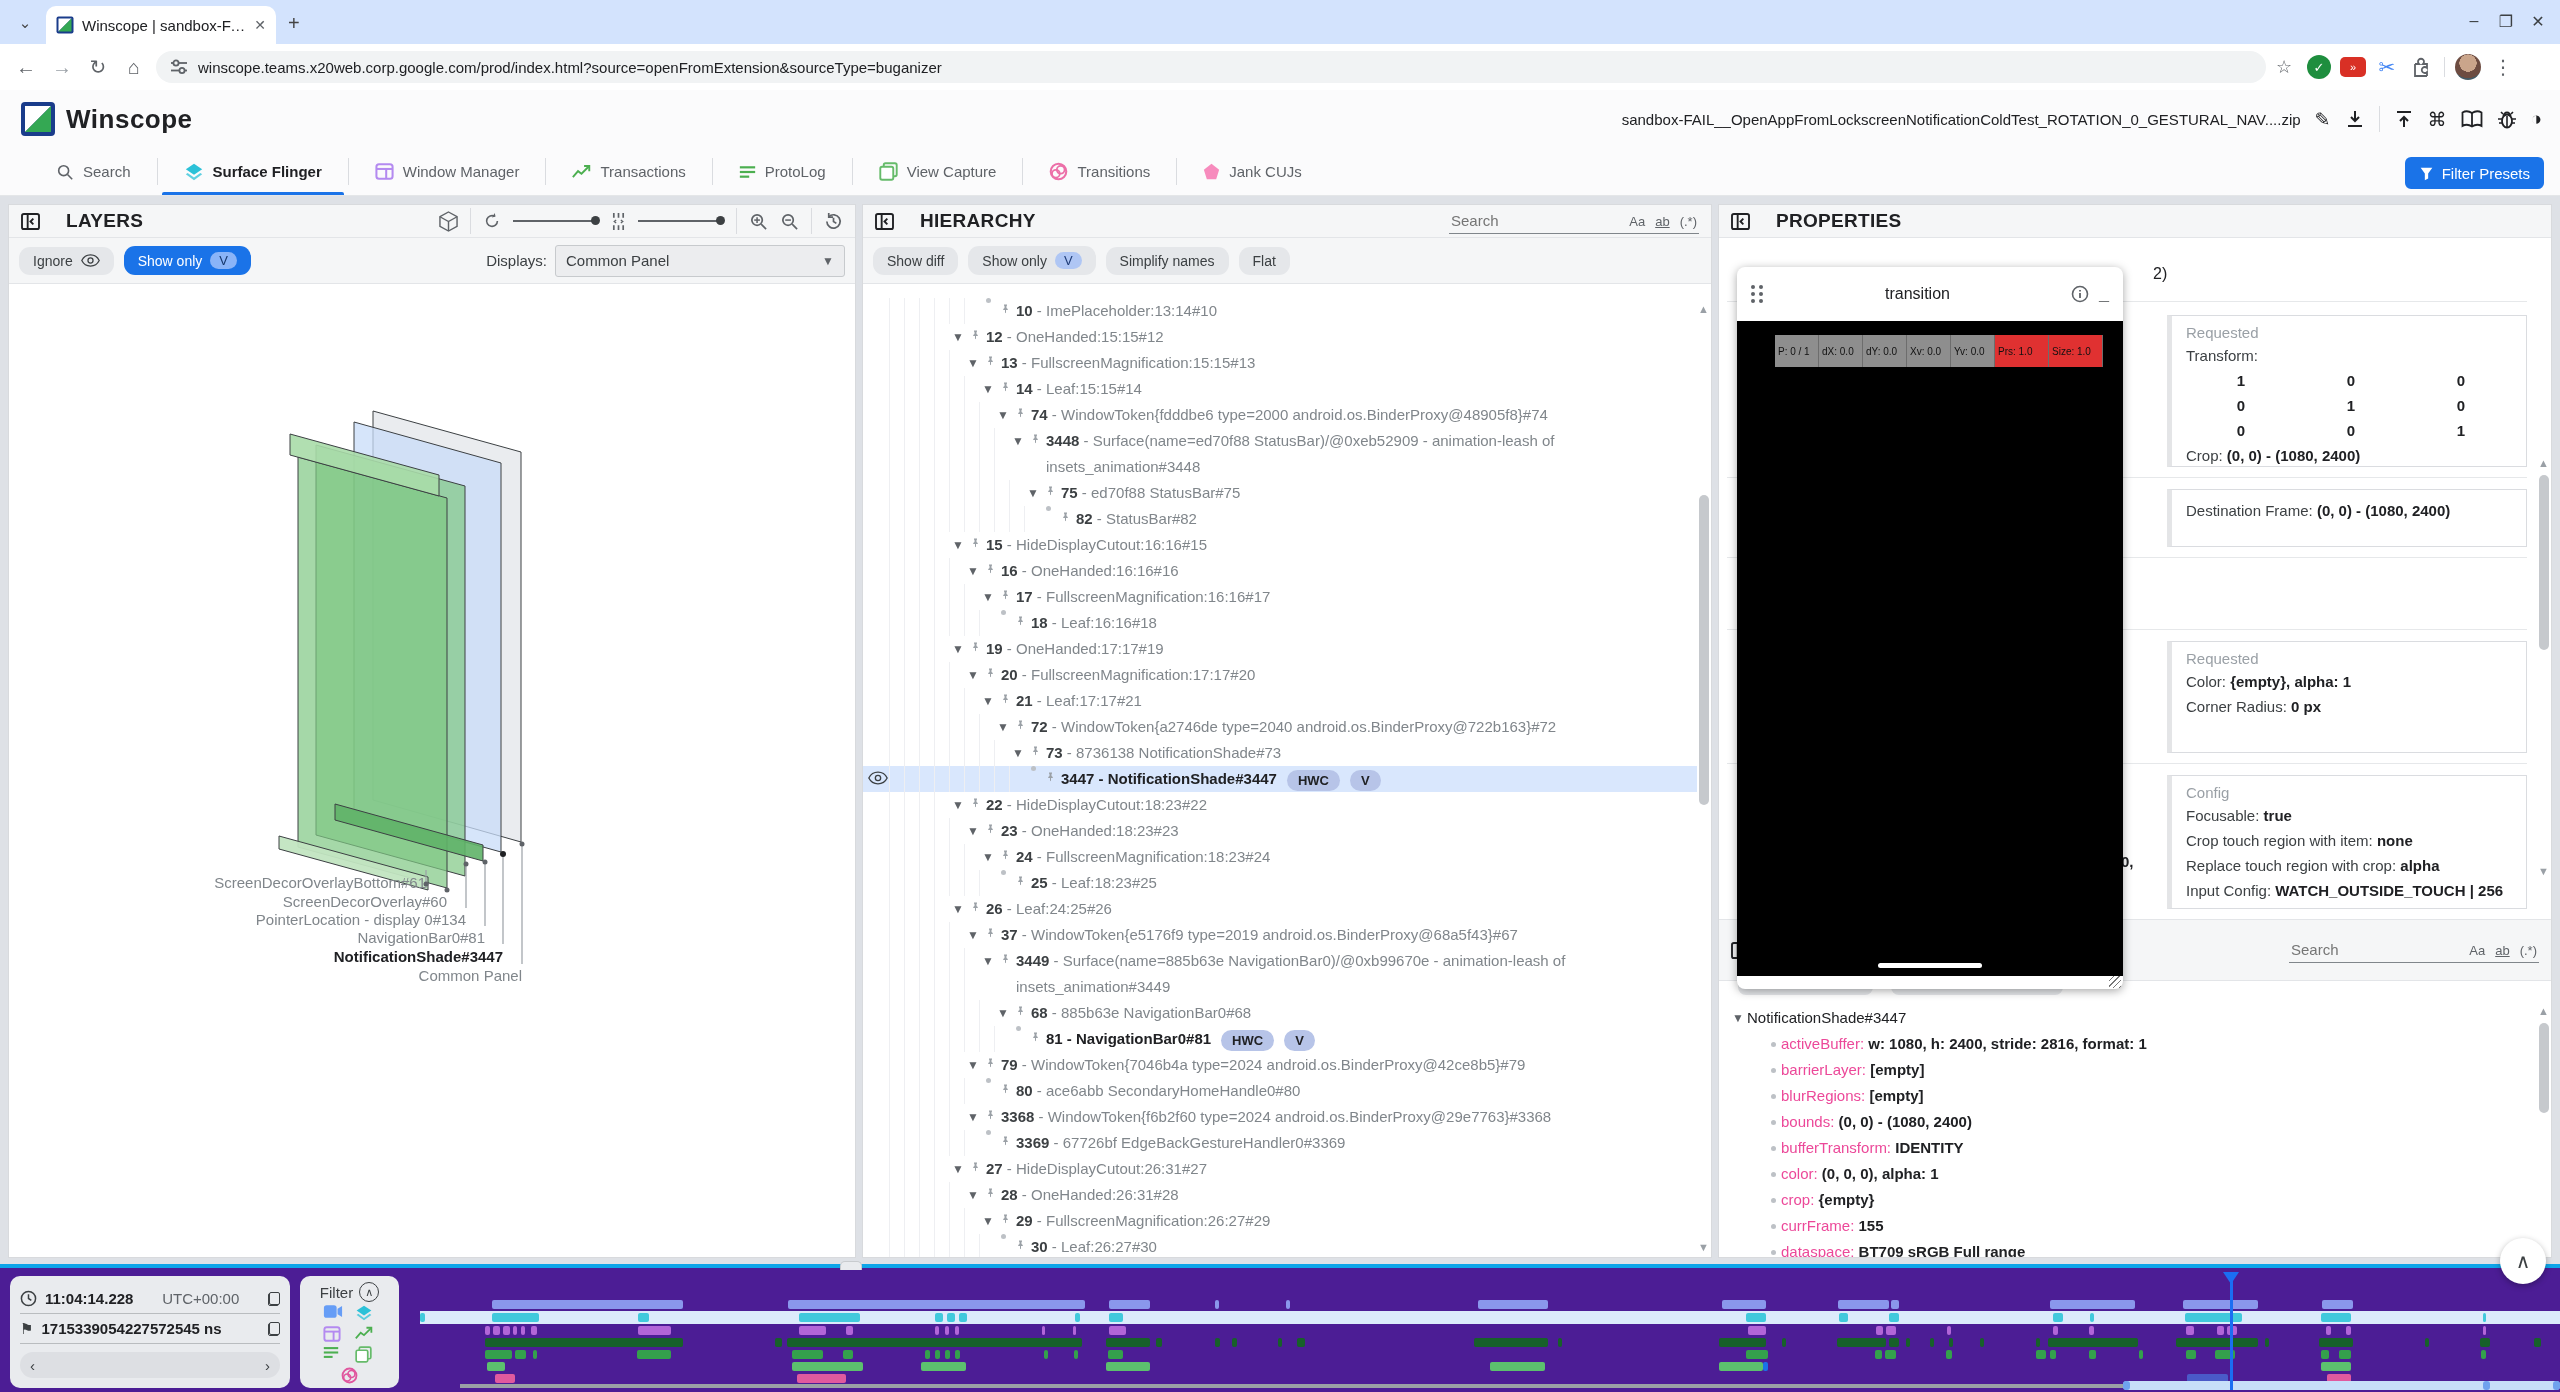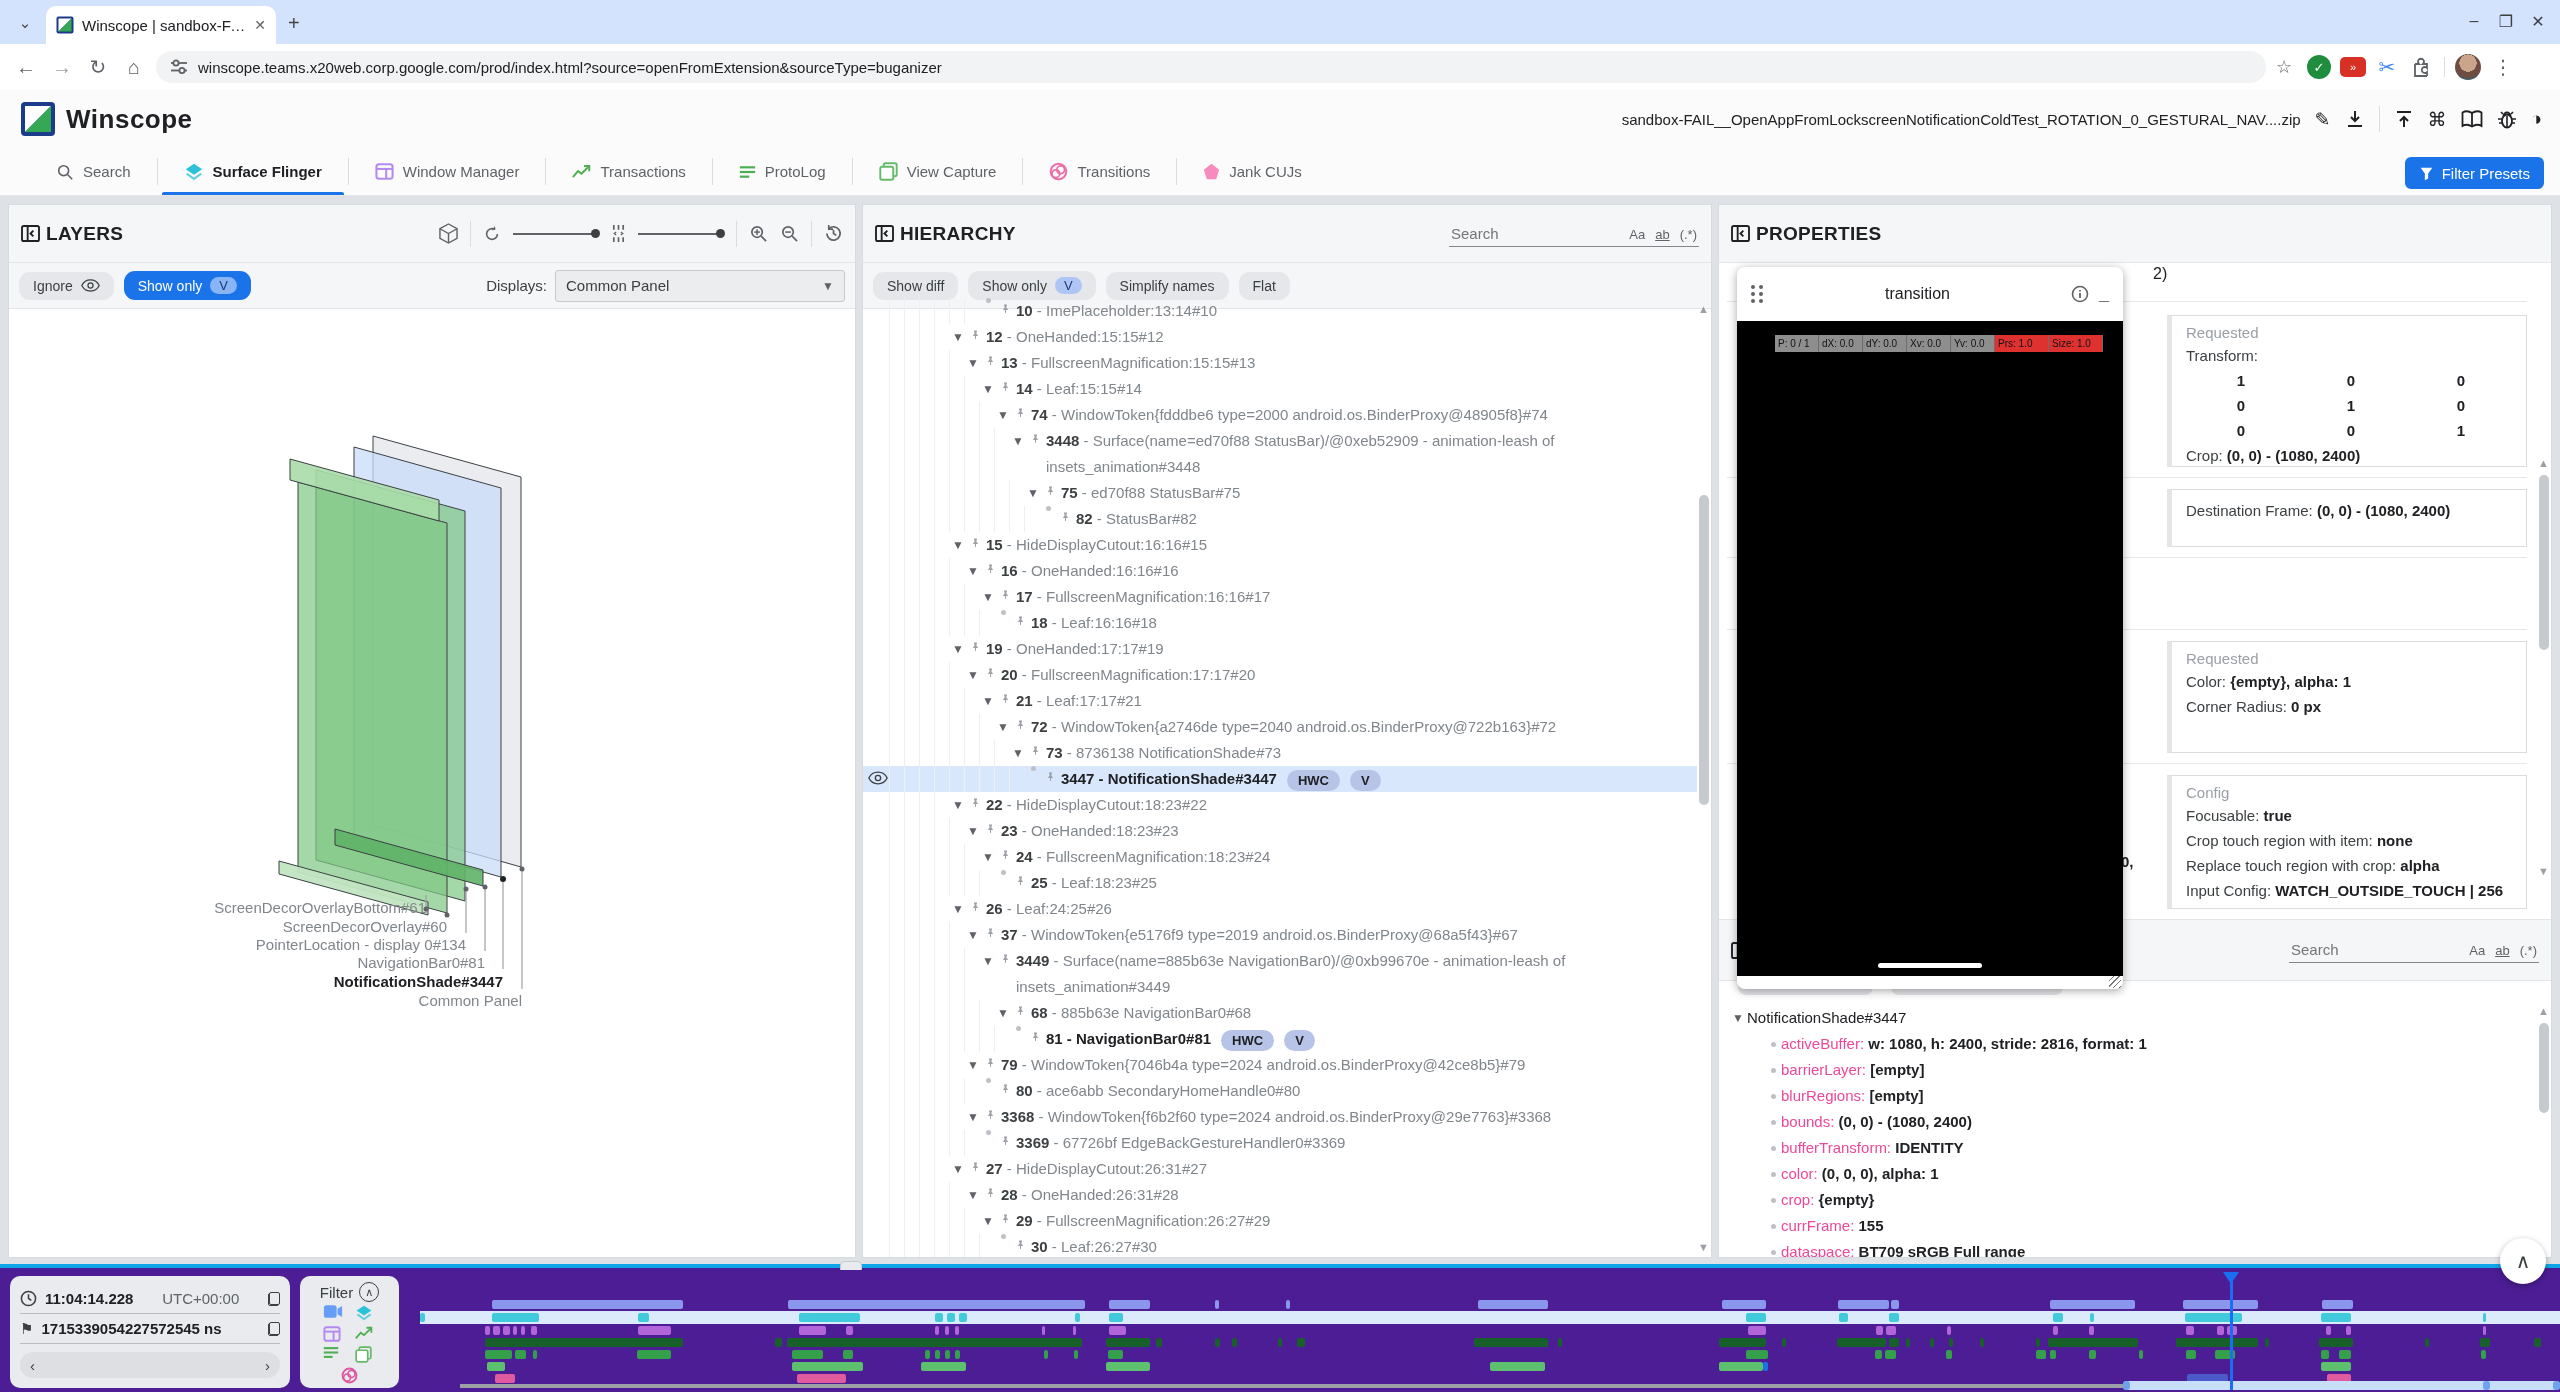--- a/index.html
+++ b/index.html
@@ -31,21 +31,21 @@
   
   #navrow{position:absolute;left:0;top:148px;width:2560px;height:48px;background:#FBFBFC;border-bottom:1px solid #E4E6E8;display:flex;align-items:stretch}
   .navtab{display:flex;align-items:center;gap:9px;padding:0 26px;font-size:15px;color:#5F6368;position:relative}
   .navtab.active{color:#202124;font-weight:bold}
   .navtab.active::after{content:'';position:absolute;left:4px;right:4px;bottom:0;height:3px;background:#1A73E8;border-radius:2px 2px 0 0}
   .navsep{width:1px;background:#DADCE0;margin:10px 0}
   #filterpresets{position:absolute;right:16px;top:9px;height:32px;background:#1A73E8;color:#fff;border-radius:6px;display:flex;align-items:center;gap:8px;padding:0 14px;font-size:15px}
   
   #main{position:absolute;left:0;top:196px;width:2560px;height:1066px;background:#DEE1E6}
   .panel{position:absolute;top:8px;bottom:4px;background:#fff;border:1px solid #D8DADD;overflow:hidden}
-  .phead{height:58px;background:#F5F6F7;border-bottom:1px solid #E3E5E8;display:flex;align-items:center;padding:0 12px;gap:6px}
+  .phead{height:33px;background:#F5F6F7;border-bottom:1px solid #E3E5E8;display:flex;align-items:center;padding:0 12px;gap:26px}
   .ptitle{font-size:19px;font-weight:bold;letter-spacing:.3px}
   .psub{height:46px;background:#F5F6F7;border-bottom:1px solid #E3E5E8;display:flex;align-items:center;padding:0 10px;gap:10px}
   .chip{background:#E5E7EA;border-radius:11px;padding:6px 14px;font-size:14px;color:#3C4043;display:flex;align-items:center;gap:8px;white-space:nowrap}
   .chip .vpill{background:#AFC6F4;border-radius:10px;padding:1px 9px;font-size:13px;color:#1F3C78}
   .chip.blue{background:#1A73E8;color:#fff}
   .chip.blue .vpill{background:#8AB4F8;color:#17396E}
   
   .ltool{display:flex;align-items:center;gap:12px;margin-left:auto;color:#5F6368}
   .slider{width:86px;height:2px;background:#5F6368;position:relative}
   .slider i{position:absolute;right:-1px;top:-4px;width:9px;height:9px;border-radius:50%;background:#3C4043}
@@ -80,21 +80,21 @@
   .mgrid{display:grid;grid-template-columns:110px 110px 110px;line-height:25px;color:#202124;font-weight:bold;text-align:center}
   .pdiv{position:absolute;left:8px;right:24px;height:1px;background:#E6E8EA}
   
   #ovl{position:absolute;left:18px;top:62px;width:386px;height:722px;background:#fff;border-radius:8px;box-shadow:0 2px 10px rgba(0,0,0,.35);z-index:30}
   #ovl .ohead{height:54px;display:flex;align-items:center;padding:0 14px;gap:10px}
   #ovl .otitle{flex:1;text-align:center;font-size:16px;color:#202124}
   #ovl .obody{position:absolute;left:0;top:54px;right:0;bottom:13px;background:#000}
   .dots{display:grid;grid-template-columns:5px 5px;gap:3px}
   .dots i{width:4px;height:4px;border-radius:50%;background:#5F6368}
   #pbar{position:absolute;left:38px;top:14px;height:17px;display:flex;font-size:10px;color:#111}
-  #pbar span{display:flex;align-items:center;padding:8px 3px;background:#8E8E8E;border-right:1px solid #6d6d6d;white-space:nowrap}
+  #pbar span{display:flex;align-items:center;padding:16px 3px;background:#8E8E8E;border-right:1px solid #6d6d6d;white-space:nowrap}
   #pbar span.red{background:#E03131}
   #gpill{position:absolute;left:50%;bottom:8px;transform:translateX(-50%);width:104px;height:5px;border-radius:3px;background:#fff}
   #rsz{position:absolute;right:2px;bottom:1px;width:12px;height:12px;background:repeating-linear-gradient(135deg,transparent 0 3px,#777 3px 4px)}
   
   #currtree{position:absolute;left:10px;right:20px;top:800px;height:252px;font-size:15px;line-height:26px;overflow:hidden}
   .crow{display:flex;align-items:flex-start}
   .crow .blt{flex:0 0 16px;display:flex;justify-content:center;padding-top:11px}
   .crow .blt i{width:5px;height:5px;border-radius:50%;background:#BDC1C6}
   .ckey{color:#ec4899}
   .cval{color:#202124;font-weight:bold}

